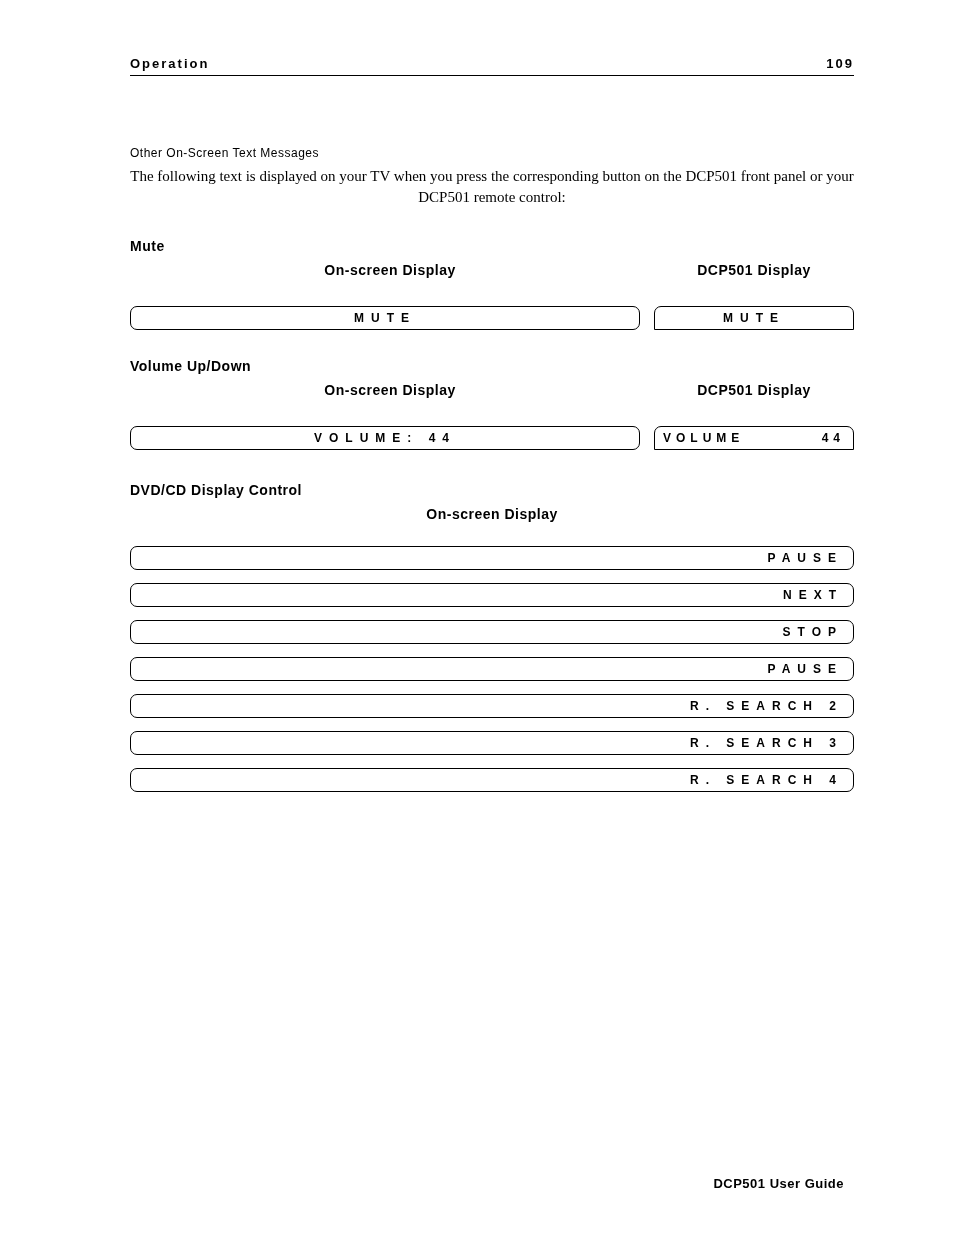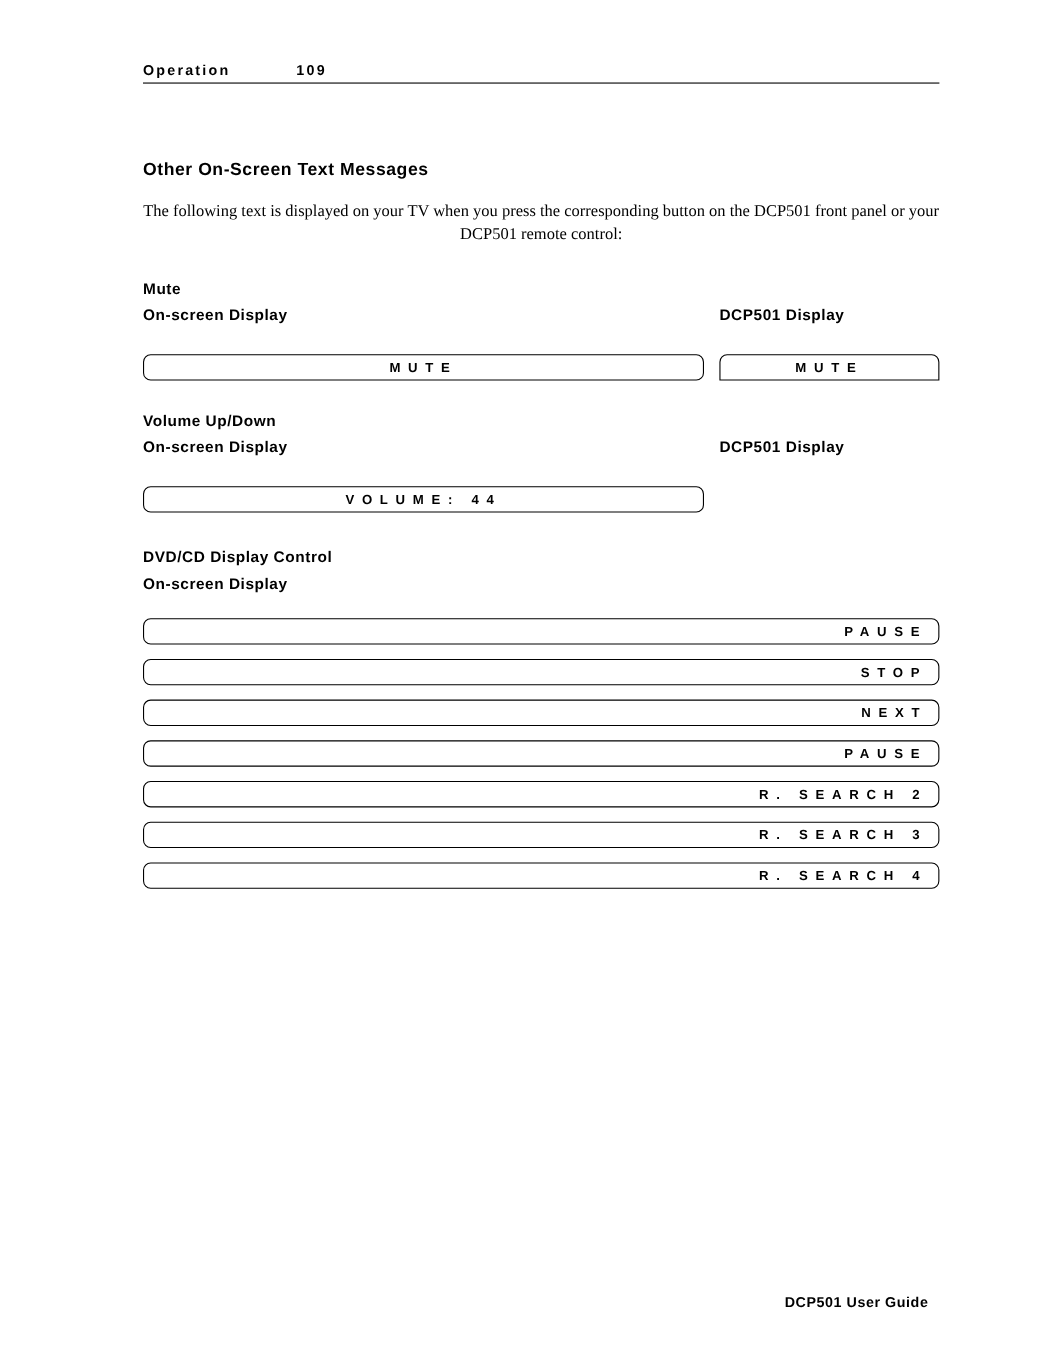--- a/index.html
+++ b/index.html
@@ -1,25 +1,25 @@
 <!DOCTYPE html>
 <html><head>
 <meta charset="utf-8">
 <style>
   * { box-sizing: border-box; margin: 0; padding: 0; }
   html, body { width: 954px; height: 1235px; background: #fff; font-family: Arial, Helvetica, sans-serif; color: #000; }
   .page { position: relative; width: 954px; height: 1235px; padding: 56px 100px 40px 130px; }
-  .header-line { border-bottom: 1.5px solid #000; margin-bottom: 4px; padding-bottom: 4px; display: flex; justify-content: flex-start; align-items: baseline; }
+  .header-line { border-bottom: 1.5px solid #000; margin-bottom: 4px; padding-bottom: 4px; display: flex; justify-content: space-between; align-items: baseline; }
   .header-label { font-weight: bold; font-size: 13px; letter-spacing: 2px; margin-right: 60px; }
   .header-page { font-weight: bold; font-size: 13px; letter-spacing: 2px; }
-  .section-title { font-weight: bold; font-size: 16px; letter-spacing: 0.5px; margin-top: 70px; margin-bottom: 18px; }
+  .section-title { font-weight: normal; font-size: 12px; letter-spacing: 0.5px; margin-top: 70px; margin-bottom: 6px; }
   .intro { font-family: Georgia, 'Times New Roman', serif; font-size: 15px; line-height: 1.4; margin-bottom: 30px; text-align: center; }
   .sub-heading { font-weight: bold; font-size: 14px; letter-spacing: 0.5px; margin-top: 20px; margin-bottom: 8px; }
   .cols { display: flex; justify-content: space-between; align-items: flex-start; margin-bottom: 6px; }
-  .col-label { font-weight: bold; font-size: 14px; letter-spacing: 0.5px; }
+  .col-label { font-weight: bold; font-size: 14px; letter-spacing: 0.5px; text-align: center; }
   .col-left-label { flex: 0 0 520px; }
   .col-right-label { flex: 0 0 200px; }
   .row-boxes { display: flex; justify-content: space-between; align-items: center; margin-top: 28px; margin-bottom: 8px; gap: 14px; }
   .osd-box { flex: 0 0 510px; height: 24px; border: 1.3px solid #000; border-radius: 7px; display: flex; align-items: center; padding: 0 10px; }
   .osd-box.center { justify-content: center; }
   .osd-box.right { justify-content: flex-end; }
   .dcp-box { flex: 0 0 200px; height: 24px; border: 1.3px solid #000; border-radius: 7px 7px 0 0; border-bottom: 1.3px solid #000; display: flex; align-items: center; padding: 0 8px; }
   .dcp-box.center { justify-content: center; }
   .dcp-box.between { justify-content: space-between; }
   .disp-text { font-weight: bold; font-size: 12px; letter-spacing: 7px; white-space: pre; }
@@ -57,34 +57,38 @@
 
   <div class="sub-heading" style="margin-top:28px;">Volume Up/Down</div>
   <div class="cols">
     <div class="col-label col-left-label">On-screen Display</div>
     <div class="col-label col-right-label">DCP501 Display</div>
   </div>
   <div class="row-boxes">
     <div class="osd-box center">
       <span class="disp-text">VOLUME: 44</span>
     </div>
+    <div class="dcp-box between">
+      <span class="disp-text-tight">VOLUME</span>
+      <span class="disp-text-tight">44</span>
+    </div>
   </div>
 
   <div class="sub-heading" style="margin-top:32px;">DVD/CD Display Control</div>
   <div class="col-label">On-screen Display</div>
 
   <div class="playback-list">
     <div class="osd-box right">
         <span class="disp-text">PAUSE</span>
       </div>
     <div class="osd-box right">
-        <span class="disp-text">STOP</span>
+        <span class="disp-text">NEXT</span>
       </div>
     <div class="osd-box right">
-        <span class="disp-text">NEXT</span>
+        <span class="disp-text">STOP</span>
       </div>
     <div class="osd-box right">
         <span class="disp-text">PAUSE</span>
       </div>
     <div class="osd-box right">
         <span class="disp-text">R. SEARCH 2</span>
       </div>
     <div class="osd-box right">
         <span class="disp-text">R. SEARCH 3</span>
       </div>

